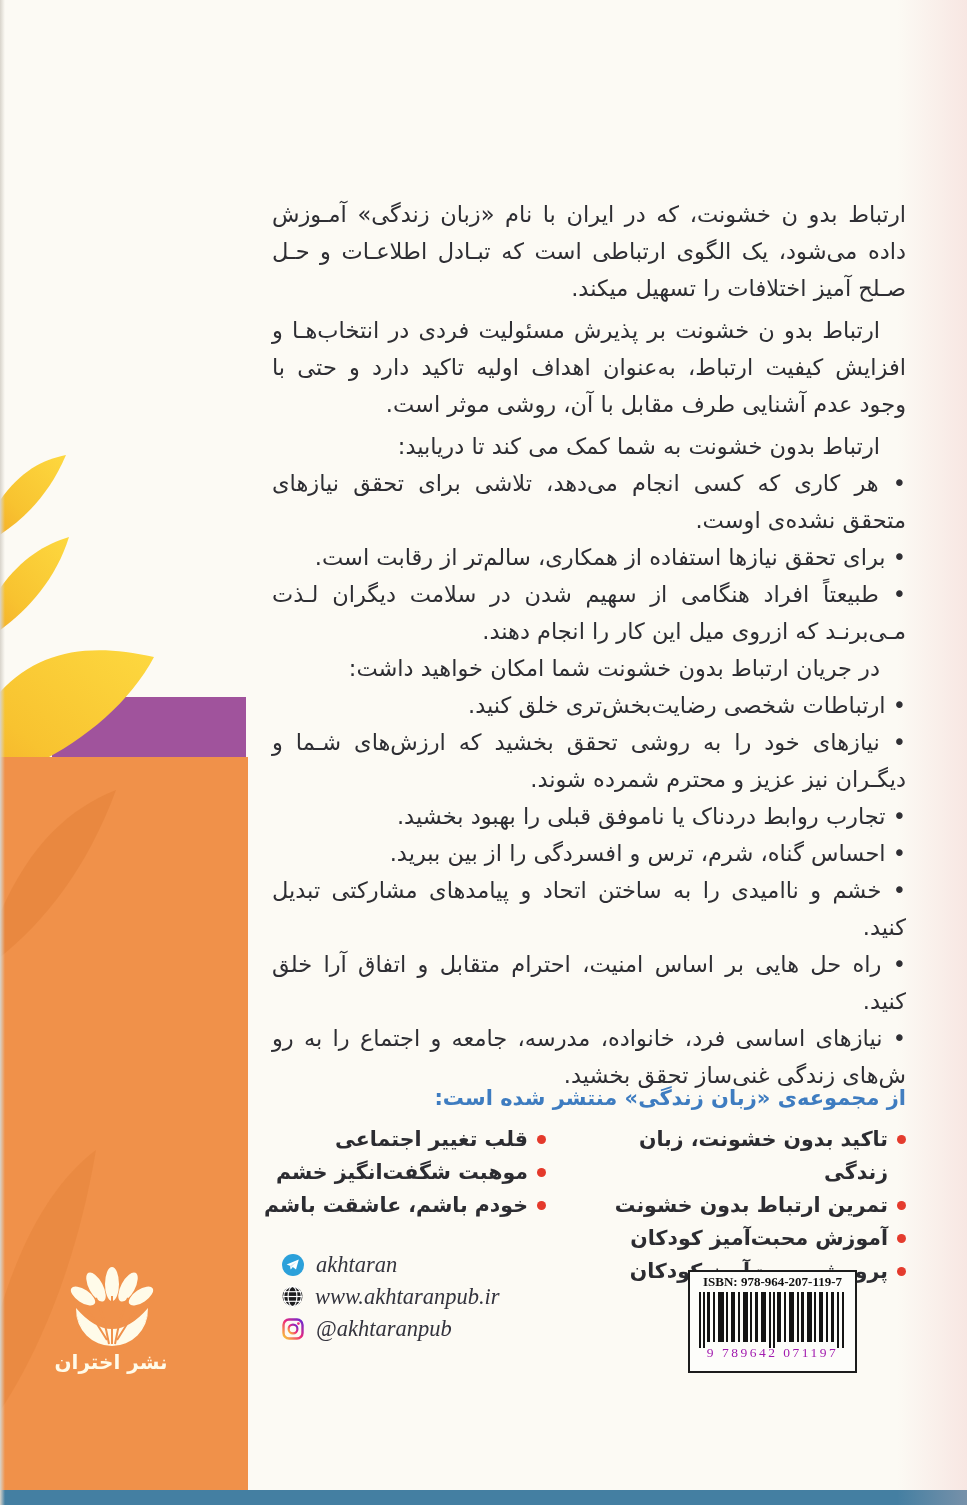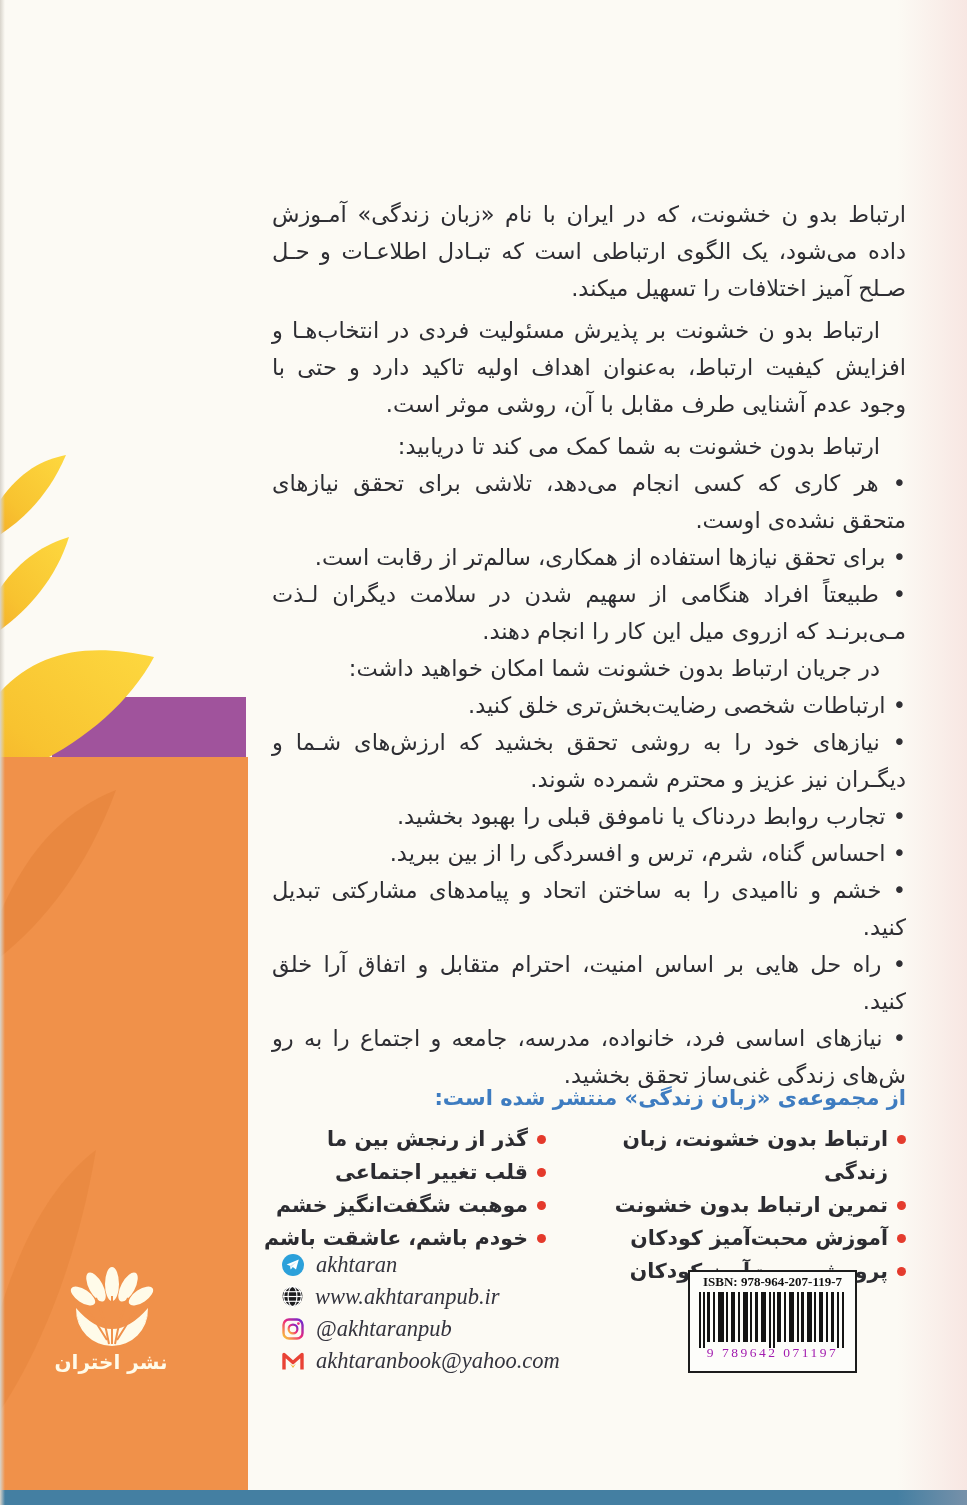--- a/index.html
+++ b/index.html
@@ -125,40 +125,36 @@
     <p class="bullet">• راه حل هایی بر اساس امنیت، احترام متقابل و اتفاق آرا خلق کنید.</p>
     <p class="bullet">• نیازهای اساسی فرد، خانواده، مدرسه، جامعه و اجتماع را به رو ش‌های زندگی غنی‌ساز تحقق بخشید.</p>
   </div>
 
   <div class="series">
     <p class="series-heading">از مجموعه‌ی «زبان زندگی» منتشر شده است:</p>
     <div class="series-cols">
       <div class="series-col">
         <div class="series-item">
           <span class="dot"></span>
-          <span>ارتباط بدون خشونت، زبان زندگی</span>
+          <span>تاکید بدون خشونت، زبان زندگی</span>
           </div>
         <div class="series-item">
           <span class="dot"></span>
           <span>تمرین ارتباط بدون خشونت</span>
           </div>
         <div class="series-item">
           <span class="dot"></span>
           <span>آموزش محبت‌آمیز کودکان</span>
           </div>
         <div class="series-item">
           <span class="dot"></span>
           <span>پرورش محبت‌آمیز کودکان</span>
           </div>
       </div>
       <div class="series-col second">
-        <div class="series-item">
-          <span class="dot"></span>
-          <span>گذر از رنجش بین ما</span>
-          </div>
         <div class="series-item">
           <span class="dot"></span>
           <span>قلب تغییر اجتماعی</span>
           </div>
         <div class="series-item">
           <span class="dot"></span>
           <span>موهبت شگفت‌انگیز خشم</span>
           </div>
         <div class="series-item">
           <span class="dot"></span>
@@ -197,27 +193,20 @@
             <stop offset="0" stop-color="#f9ce34"></stop>
             <stop offset="0.5" stop-color="#ee2a7b"></stop>
             <stop offset="1" stop-color="#6228d7"></stop>
           </linearGradient>
         </defs>
         <rect x="2.5" y="2.5" width="19" height="19" rx="5.5" fill="none" stroke="url(#ig)" stroke-width="2.4"></rect>
         <circle cx="12" cy="12" r="4.4" fill="none" stroke="url(#ig)" stroke-width="2.2"></circle>
         <circle cx="17.4" cy="6.6" r="1.4" fill="#ee2a7b"></circle>
       </svg>
       <span class="contact-text">@akhtaranpub</span>
-    </div>
-    <div class="contact-row">
-      <svg width="24" height="22" viewBox="0 0 24 22">
-        <path d="M3 19.5 V4.5 L12 12.5 L21 4.5 V19.5" fill="none" stroke="#e94235" stroke-width="3.4" stroke-linejoin="round"></path>
-        <path d="M9 13.5 L12 16 L15 13.5 L12 18 Z" fill="#f2b33a"></path>
-      </svg>
-      <span class="contact-text">akhtaranbook@yahoo.com</span>
     </div>
   </div>
 
   <div class="isbn-box">
     <div class="isbn-label">ISBN: 978-964-207-119-7</div>
     <svg class="isbn-bars" width="148" height="56" viewBox="0 0 148 56">
       <g fill="#141414">
         <rect x="0" y="0" width="2" height="56"></rect>
         <rect x="4" y="0" width="2" height="56"></rect>
         <rect x="8" y="0" width="3" height="50"></rect>

